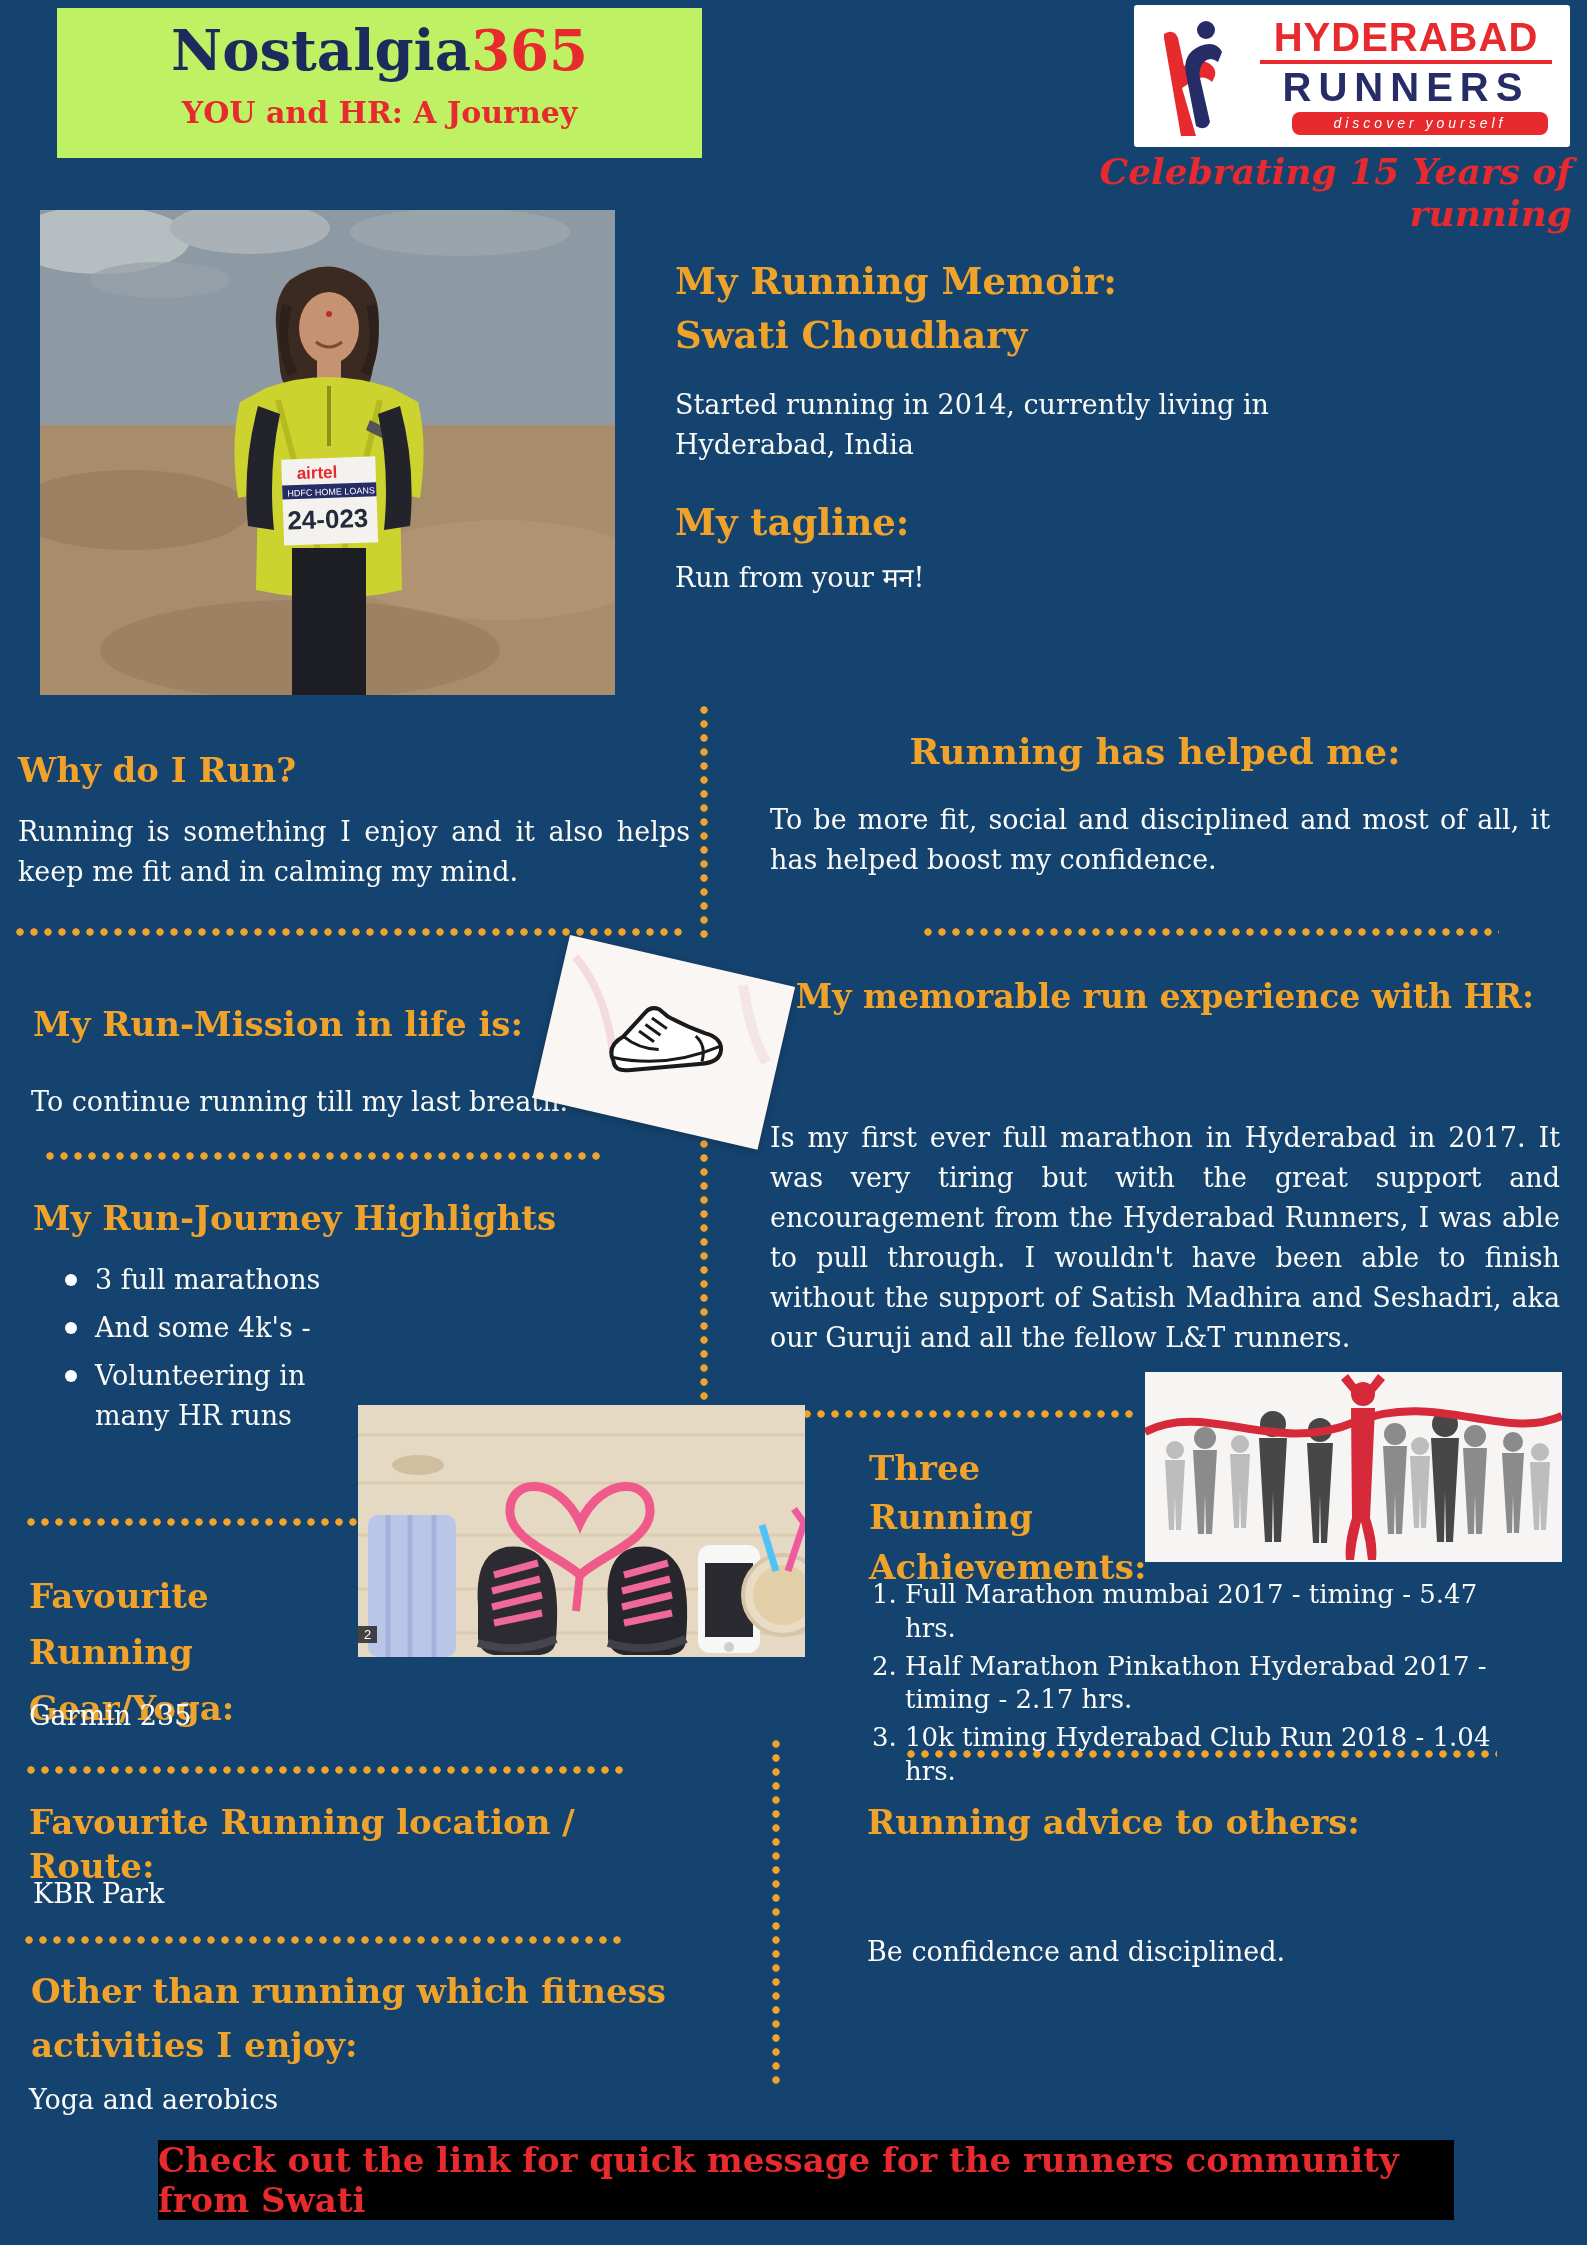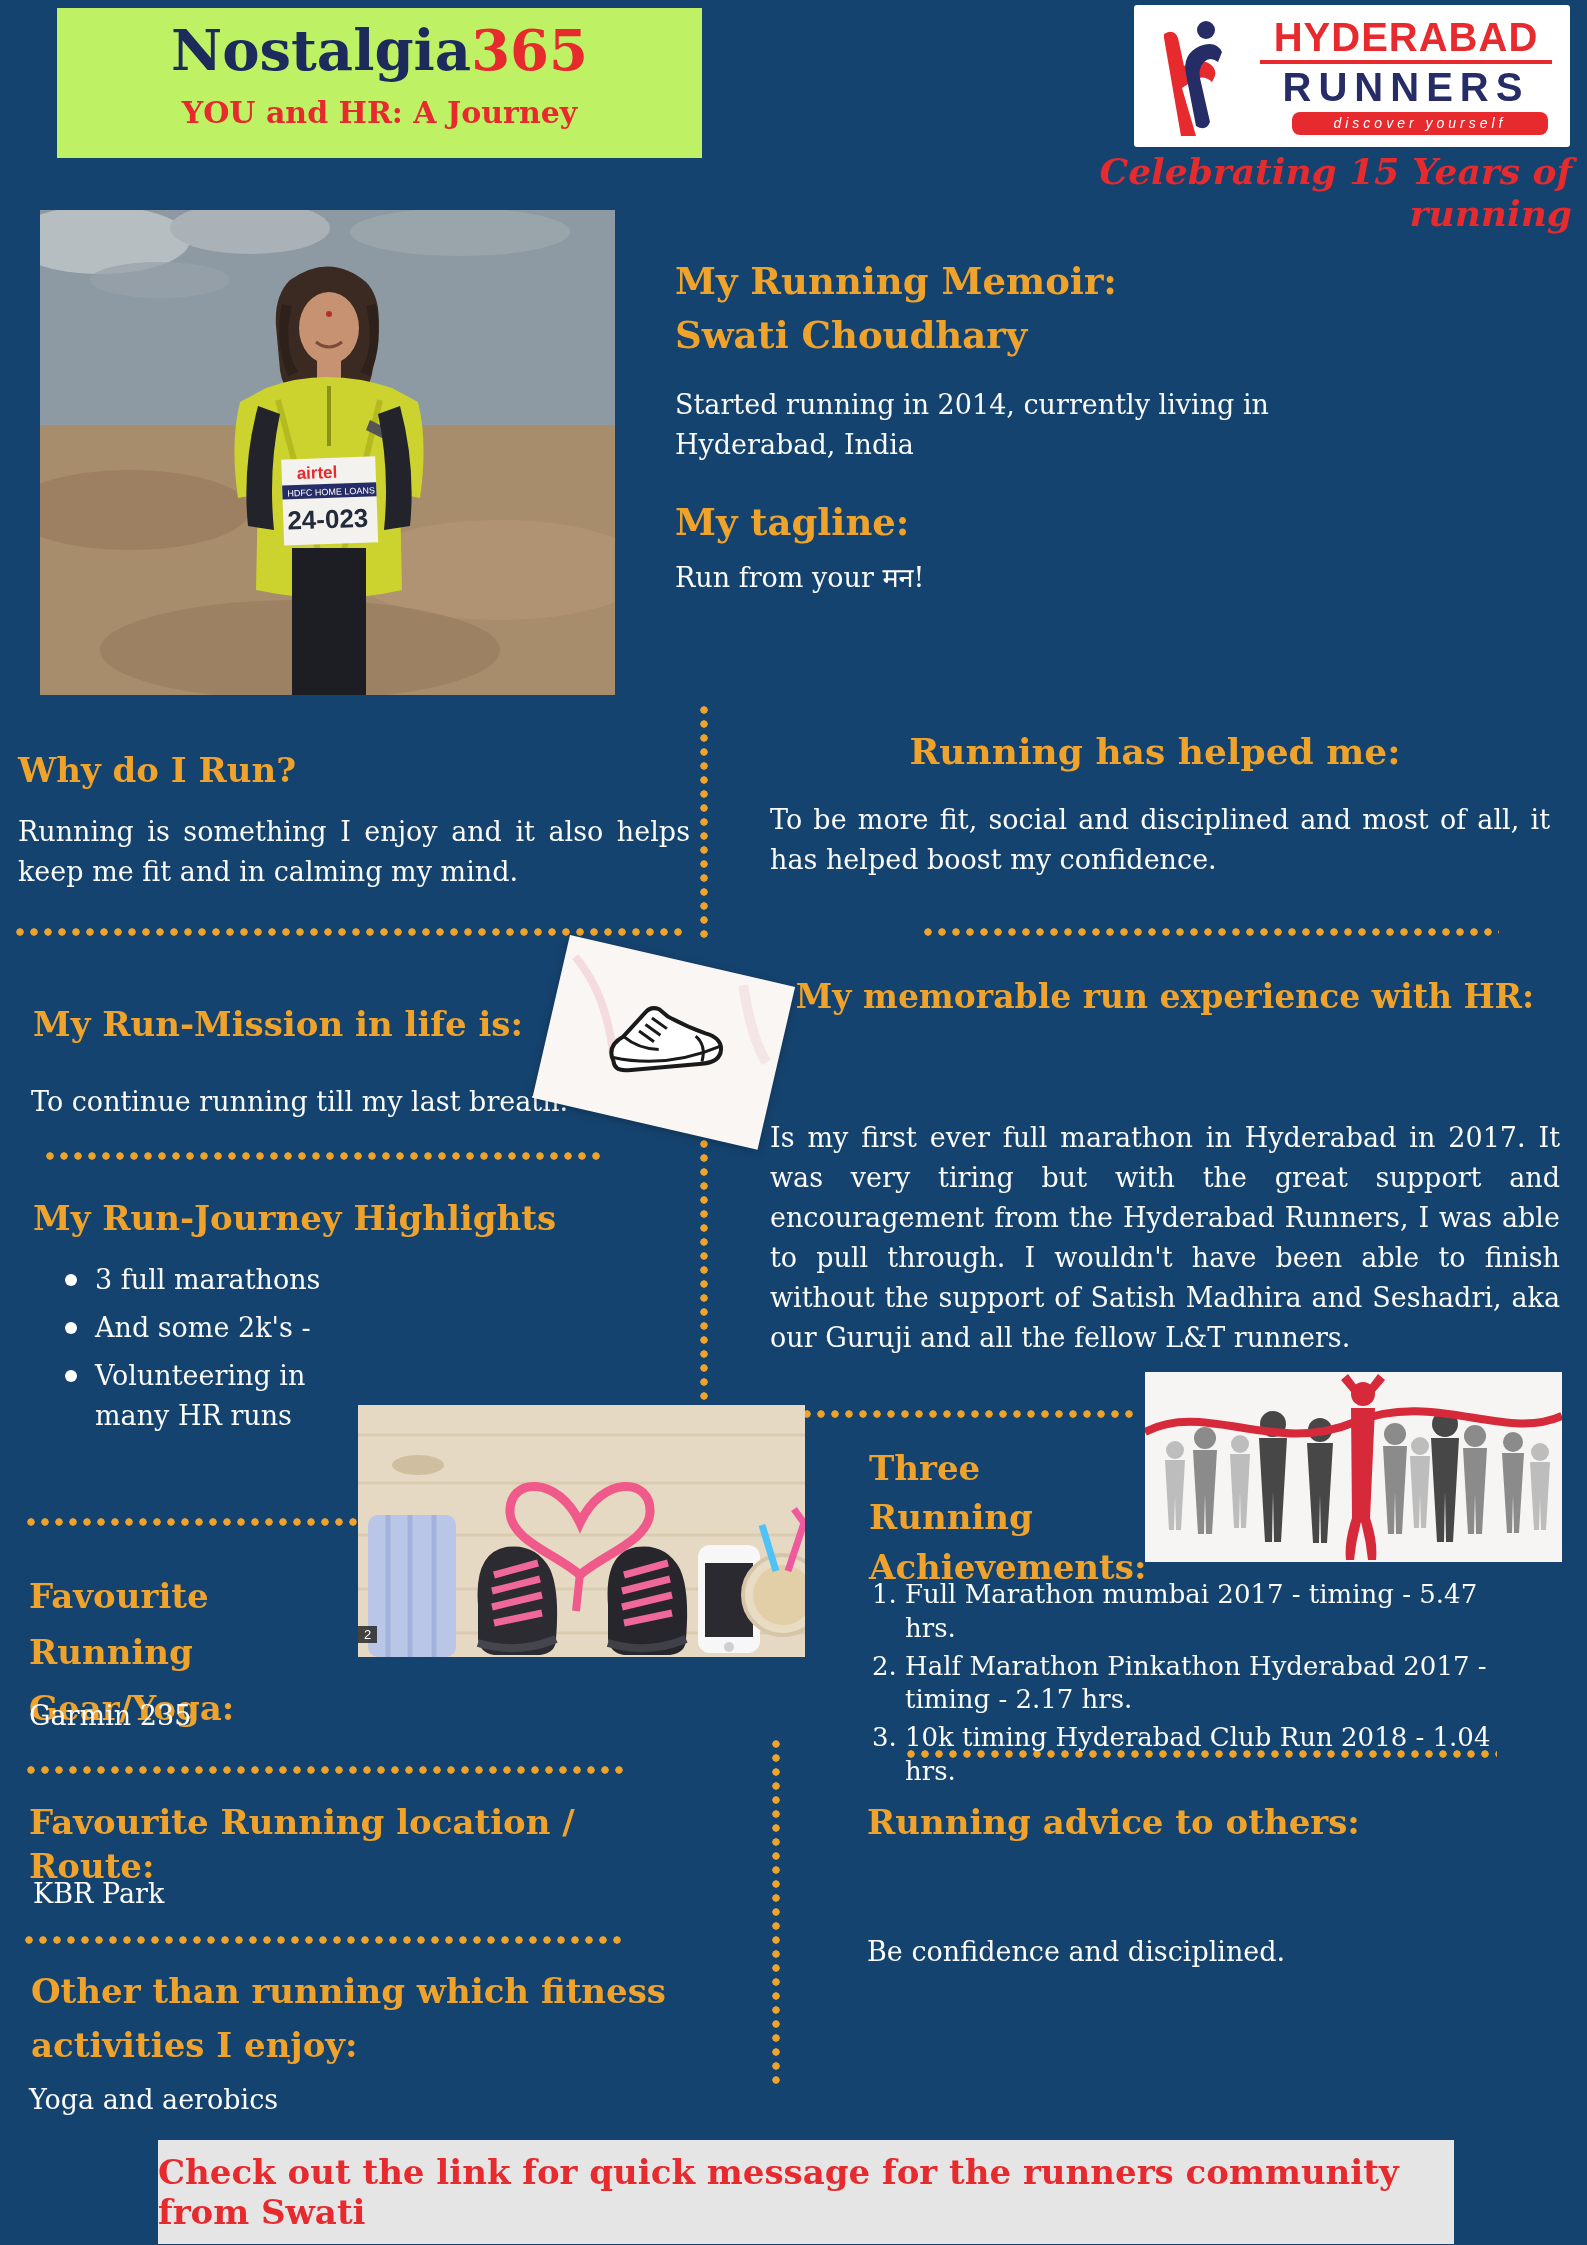--- a/index.html
+++ b/index.html
@@ -30,22 +30,22 @@
              font-size:36px;font-style:italic;font-weight:bold;}
   
   .portrait{left:40px;top:210px;width:575px;height:485px;overflow:hidden;}
   .shoes-photo{left:358px;top:1405px;width:447px;height:252px;overflow:hidden;}
   .badge2{position:absolute;left:0;bottom:14px;background:rgba(40,40,40,.85);color:#fff;
           font-family:"Liberation Sans",sans-serif;font-size:13px;padding:1px 6px;}
   .runners-img{left:1145px;top:1372px;width:417px;height:190px;overflow:hidden;}
   .sketch-card{left:570px;top:935px;width:231px;height:167px;background:#faf6f4;
                transform:rotate(13deg);transform-origin:top left;box-shadow:0 2px 8px rgba(0,0,0,.25);}
   
-  .banner{left:158px;top:2140px;width:1296px;height:104px;background:#e5e5e5;
-          display:flex;align-items:center;justify-content:center;}
+  .banner{left:158px;top:2140px;width:1296px;height:80px;background:#000000;
+          display:flex;align-items:flex-end;justify-content:center;}
   .banner span{color:#E62A2E;font-weight:bold;font-size:34px;}
   ul.hl{list-style:none;margin:0;padding:0;}
   ul.hl li{position:relative;padding-left:34px;margin-bottom:8px;}
   ul.hl li::before{content:"";position:absolute;left:4px;top:14px;width:12px;height:12px;
                    border-radius:50%;background:#fff;}
   ol.ach{margin:0;padding-left:36px;}
   ol.ach li{margin-bottom:4px;}
 </style>
 </head>
 <body>
@@ -138,21 +138,21 @@
 <div class="abs gold-h" style="left:18px;top:748px;">Why do I Run?</div>
 <div class="abs body-t" style="left:18px;top:812px;width:672px;text-align:justify;">Running is something I enjoy and it also helps keep me fit and in calming my mind.</div>
 
 <div class="abs gold-h" style="left:33px;top:1002px;">My Run-Mission in life is:</div>
 <div class="abs body-t" style="left:31px;top:1082px;width:620px;">To continue running till my last breath.</div>
 
 <div class="abs gold-h" style="left:33px;top:1196px;">My Run-Journey Highlights</div>
 <div class="abs body-t" style="left:61px;top:1260px;width:270px;">
   <ul class="hl">
     <li>3 full marathons</li>
-    <li>And some 2k's -</li>
+    <li>And some 4k's -</li>
     <li>Volunteering in many HR runs</li>
   </ul>
 </div>
 
 <div class="abs gold-h" style="left:29px;top:1568px;width:320px;line-height:1.65;">Favourite Running Gear/Yoga:</div>
 <div class="abs body-t" style="left:29px;top:1696px;">Garmin 235</div>
 
 <div class="abs gold-h" style="left:29px;top:1800px;width:620px;">Favourite Running location / Route:</div>
 <div class="abs body-t" style="left:33px;top:1874px;">KBR Park</div>
 

